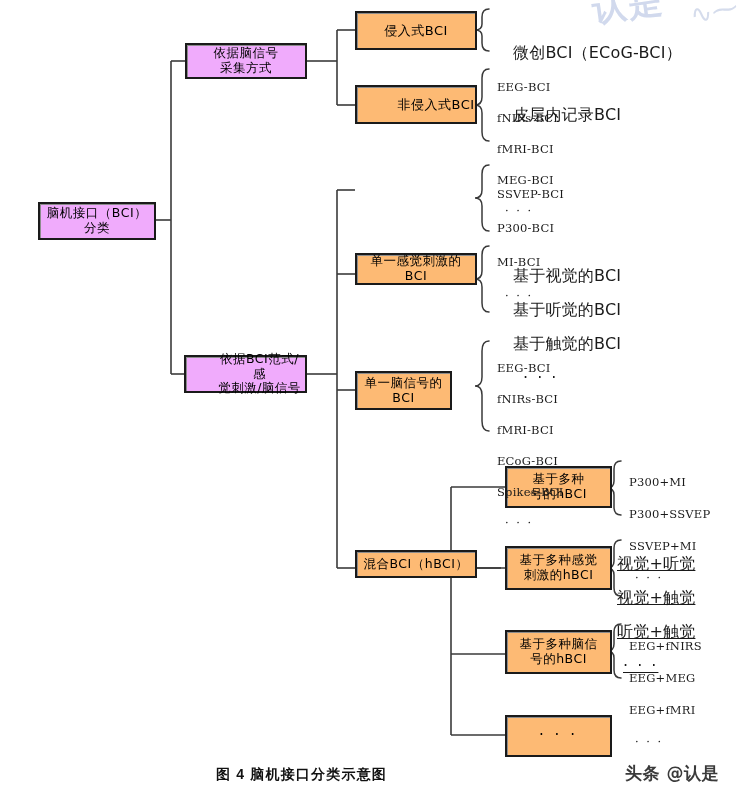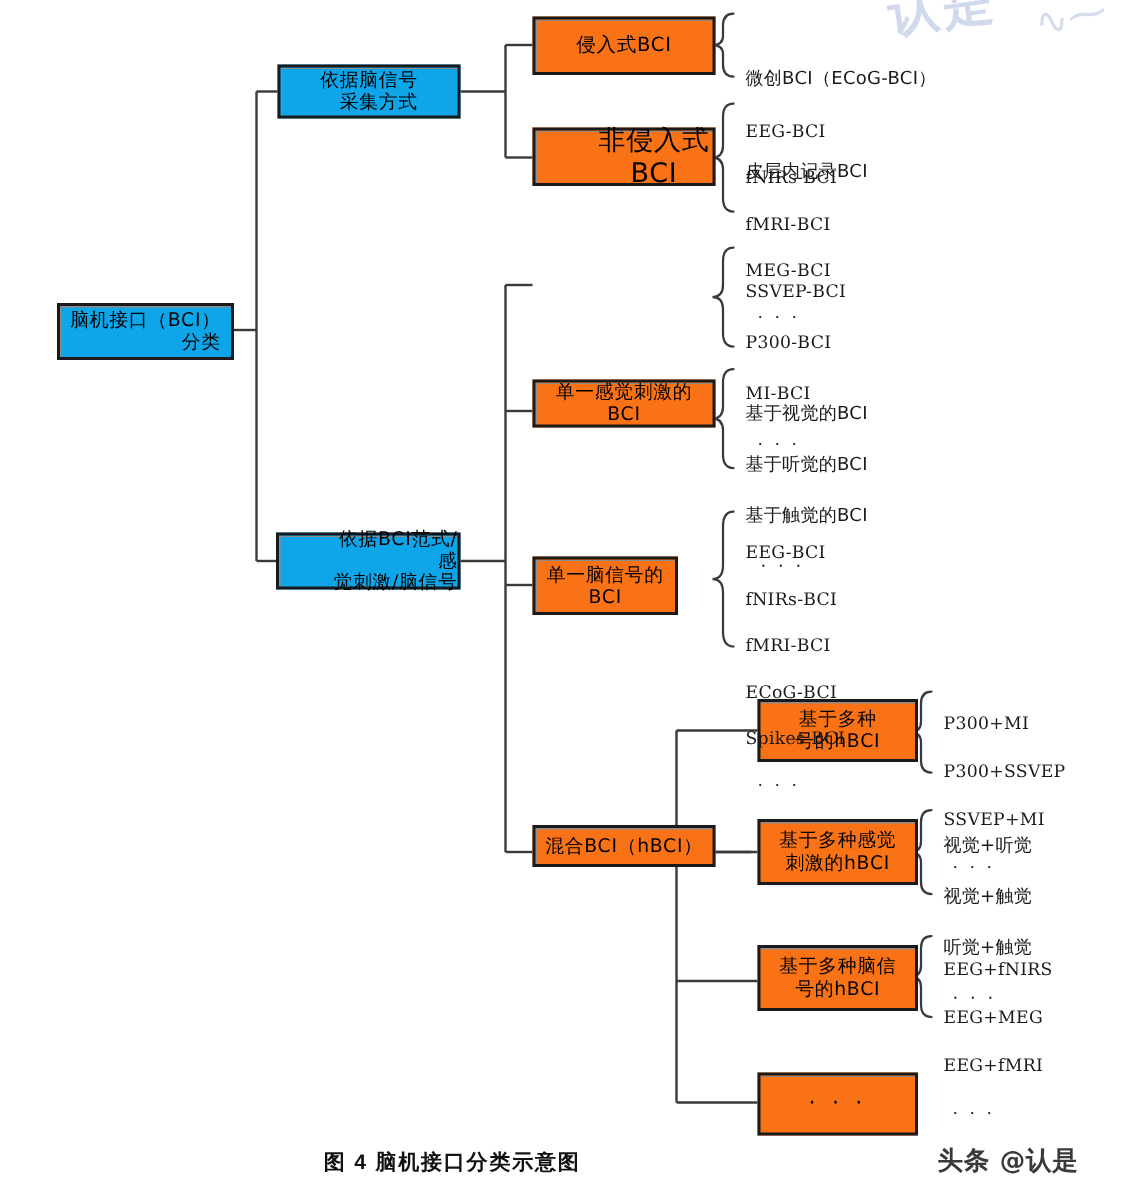--- a/index.html
+++ b/index.html
@@ -16,38 +16,38 @@
 
   
   .box{
     position:absolute;
     box-sizing:border-box;
     border:2px solid #1a1a1a;
     display:flex;align-items:center;justify-content:center;
     text-align:center;
     line-height:1.18;
     letter-spacing:.5px;
-    background:#f97316;
+    background:#fdba74;
     box-shadow:1px 1px 0 #8c8c8c inset;
     font-family:"DejaVu Sans","Liberation Sans",sans-serif;
   }
-  .box.dark{background:#0ea5e9;text-align:right;}
+  .box.dark{background:#f0abfc;}
   .box span{display:block;white-space:pre-line;}
 
   
   .leaf{
     position:absolute;
     font-family:"DejaVu Serif","Liberation Serif",serif;
     font-size:11.5px;
     line-height:15.5px;
     letter-spacing:.2px;
     white-space:pre-line;
     color:#1a1a1a;
   }
-  .leaf.cjk{font-family:"DejaVu Sans","Liberation Sans",sans-serif;font-size:12px;}
+  .leaf.cjk{font-family:"DejaVu Sans","Liberation Sans",sans-serif;font-size:16px;margin-left:16px;}
 
   .caption{
     position:absolute;
     left:0;width:603px;
     text-align:center;
     font-family:Liberation Sans, sans-serif;
     font-size:14px;
     font-weight:bold;
     letter-spacing:1.2px;
     color:#111;
@@ -147,21 +147,21 @@
 
   <div class="box dark" style="left:184px;top:355px;width:123px;height:38px;font-size:12.5px;padding-left:28px;">
     <span>依据BCI范式/感
 觉刺激/脑信号</span>
   </div>
 
   <div class="box" style="left:355px;top:11px;width:122px;height:39px;font-size:13px;">
     <span>侵入式BCI</span>
   </div>
 
-  <div class="box" style="left:355px;top:85px;width:122px;height:39px;font-size:18px;padding-left:40px;">
+  <div class="box" style="left:355px;top:85px;width:122px;height:39px;font-size:13px;padding-left:40px;">
     <span>非侵入式BCI</span>
   </div>
 
 
   <div class="box" style="left:355px;top:253px;width:122px;height:32px;font-size:12.5px;">
     <span>单一感觉刺激的
 BCI</span>
   </div>
 
   <div class="box" style="left:355px;top:371px;width:97px;height:39px;font-size:12.5px;">
@@ -227,21 +227,21 @@
     <div style="padding-left:8px;letter-spacing:2px;"> · · ·</div>
   </div>
 
   <div class="leaf" style="left:629px;top:458px;line-height:16px;">
     <div>P300+MI</div>
     <div>P300+SSVEP</div>
     <div>SSVEP+MI</div>
     <div style="padding-left:6px;letter-spacing:2px;"> · · ·</div>
   </div>
 
-  <div class="leaf cjk" style="left:629px;top:538px;line-height:17px;">
+  <div class="leaf cjk" style="left:601px;top:538px;line-height:17px;text-decoration:underline;">
     <div>视觉+听觉</div>
     <div>视觉+触觉</div>
     <div>听觉+触觉</div>
     <div style="padding-left:6px;letter-spacing:2px;"> · · ·</div>
   </div>
 
   <div class="leaf" style="left:629px;top:622px;line-height:16px;">
     <div>EEG+fNIRS</div>
     <div>EEG+MEG</div>
     <div>EEG+fMRI</div>

